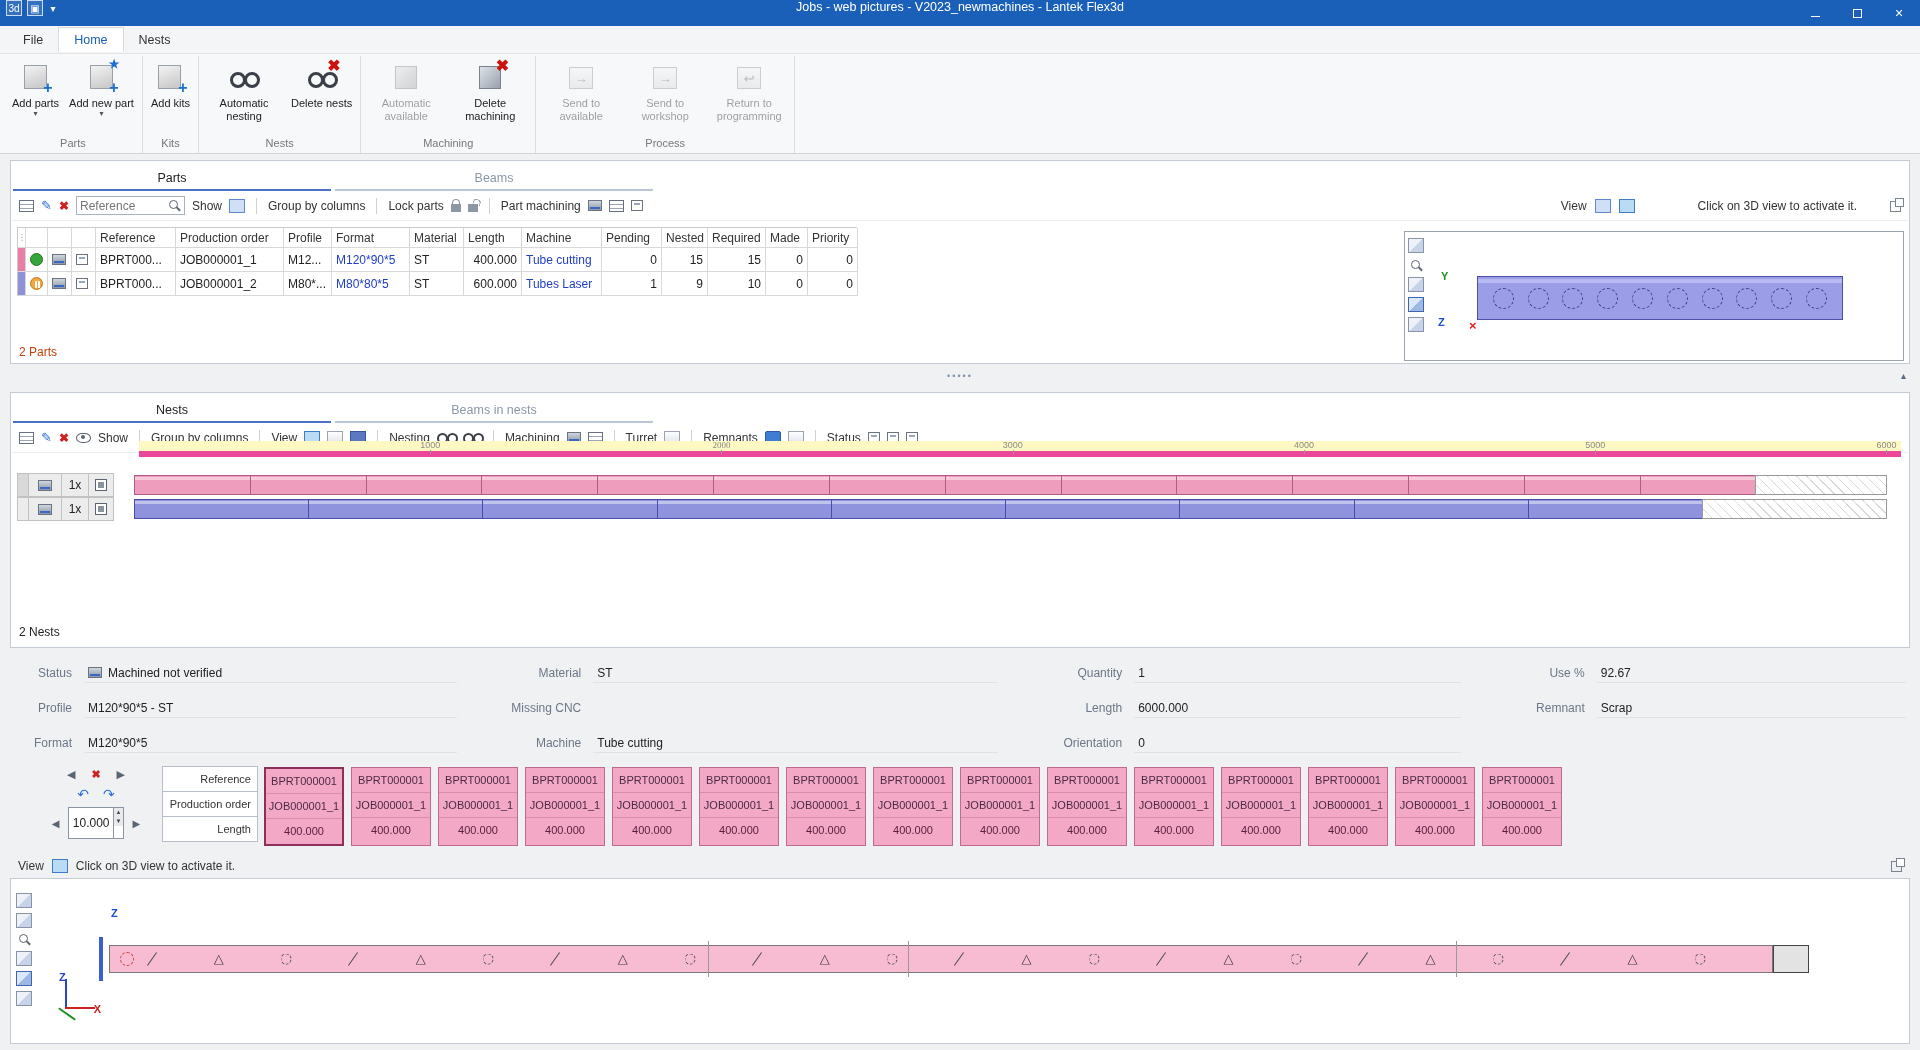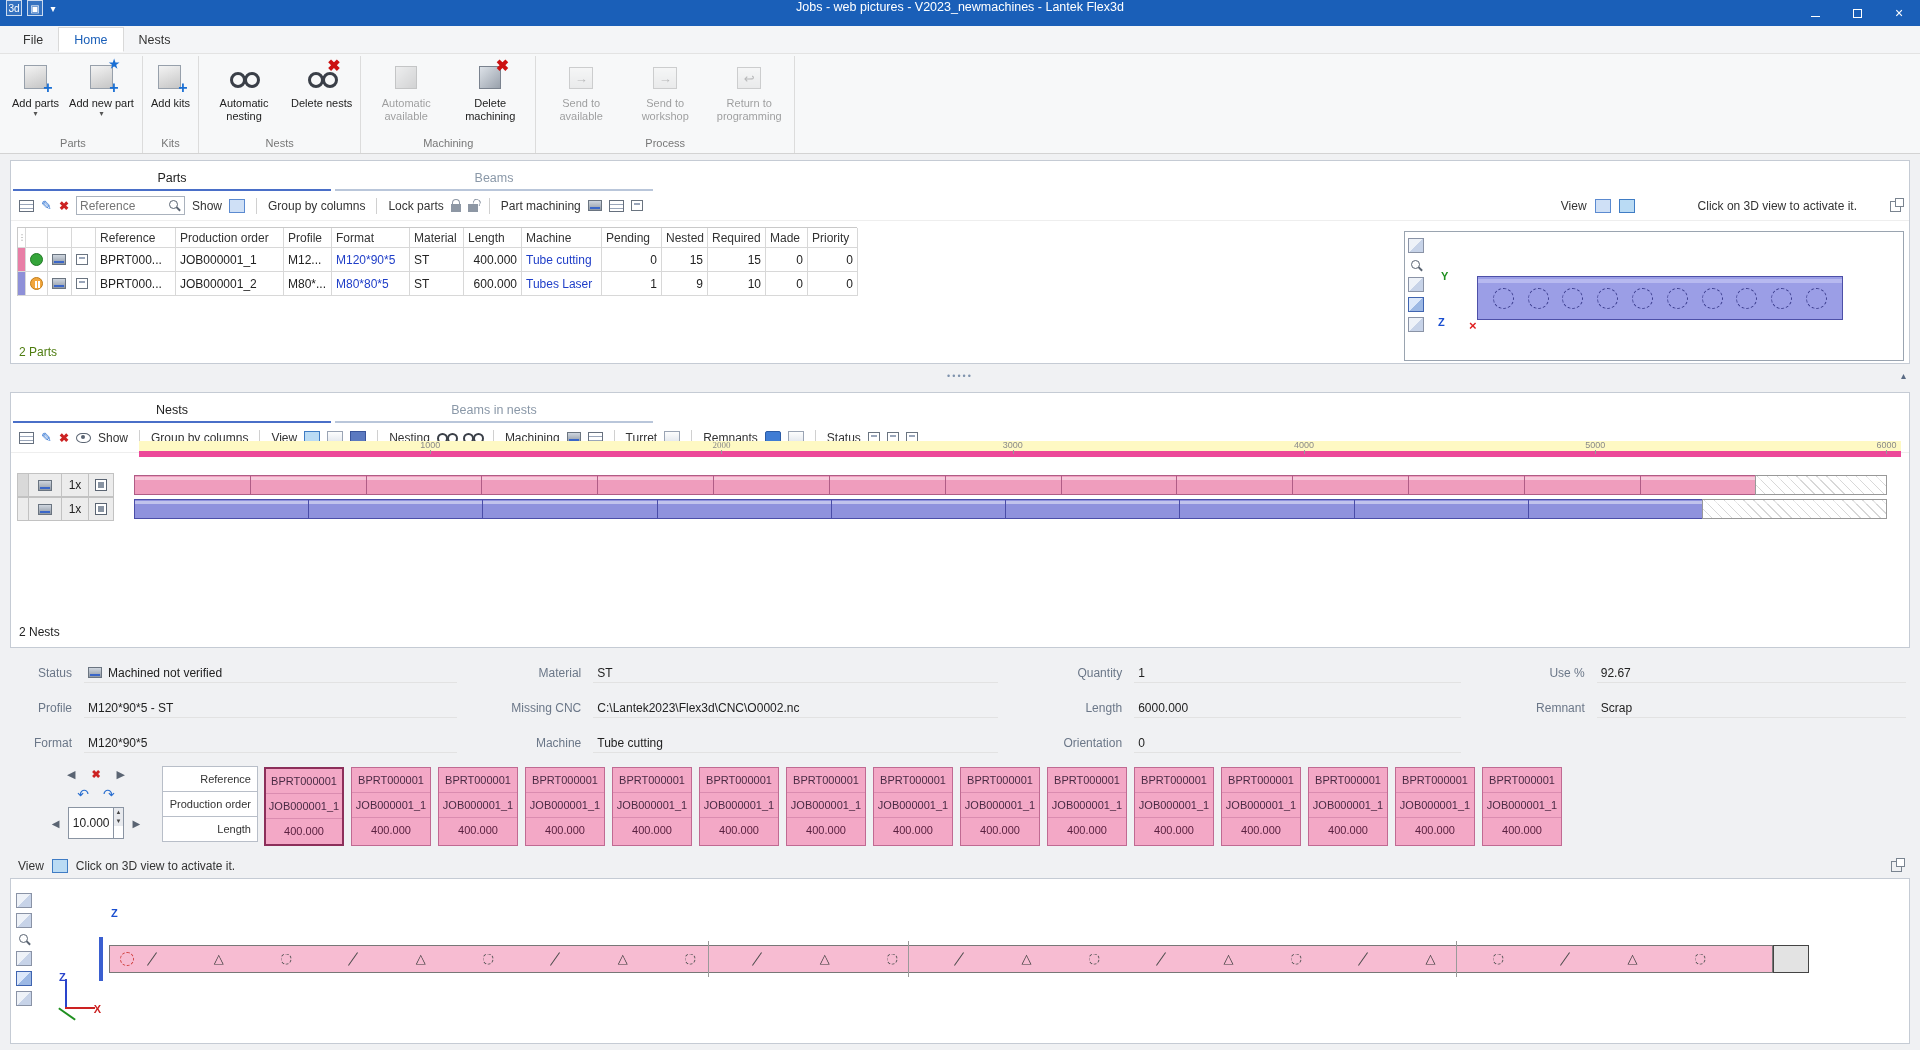--- a/index.html
+++ b/index.html
@@ -95,21 +95,21 @@
 
   .ptable{position:absolute;left:6px;top:66px;width:840px;border-left:1px solid #c9c9c9;border-top:1px solid #c9c9c9}
   .pgrid{display:grid;grid-template-columns:8px 22px 24px 24px 80px 108px 48px 78px 54px 58px 80px 60px 46px 58px 42px 50px}
   .c{border-right:1px solid #d8d8d8;border-bottom:1px solid #d8d8d8;display:flex;align-items:center;padding:0 4px;height:24px;background:#fff;overflow:hidden;white-space:nowrap}
   .phead .c{height:20px;color:#333;background:#fff}
   .c.num{justify-content:flex-end}
   .c.link{color:#1f3ec8}
   .c.stripcell{padding:0}
   .strip-pink{background:#e87ea6}
   .strip-purple{background:#8e90d8}
-  .pcount{position:absolute;left:8px;bottom:4px;color:#4d7c0f}
+  .pcount{position:absolute;left:8px;bottom:4px;color:#c2410c}
 
   .preview{position:absolute;right:5px;top:70px;width:500px;height:130px;border:1px solid #9aa4b0;background:#fff}
   .vicons{position:absolute;left:3px;top:6px;display:flex;flex-direction:column;gap:5px}
   .preview-beam{position:absolute;left:72px;top:44px;width:366px;height:44px;background:#9b9ee6;border:1px solid #4d50a8;display:flex;align-items:center;justify-content:space-around;padding:0 8px}
   .preview-beam::before{content:'';position:absolute;left:0;right:0;top:2px;height:4px;background:#b7b9f0}
   .pcirc{width:21px;height:21px;border:1px dashed #3d3f8f;border-radius:50%;flex:none}
   .ax{position:absolute;font-weight:bold;font-size:11px}
   .ax.green{color:#1f8f1f}.ax.blue{color:#1a4fd0}.ax.red{color:#e02020}
 
   
@@ -576,23 +576,20 @@
       </div>
 
     <div class="dfield">
         <span class="dlabel" style="width:70px">Profile</span>
         <span class="dvalue">
           <span>M120*90*5 - ST</span>
         </span>
       </div>
     <div class="dfield">
         <span class="dlabel">Missing CNC</span>
-        <span class="dvalue">
-          <span>C:\Lantek2023\Flex3d\CNC\O0002.nc</span>
-        </span>
       </div>
     <div class="dfield">
         <span class="dlabel">Length</span>
         <span class="dvalue">
           <span>6000.000</span>
         </span>
       </div>
     <div class="dfield">
         <span class="dlabel">Remnant</span>
         <span class="dvalue">

